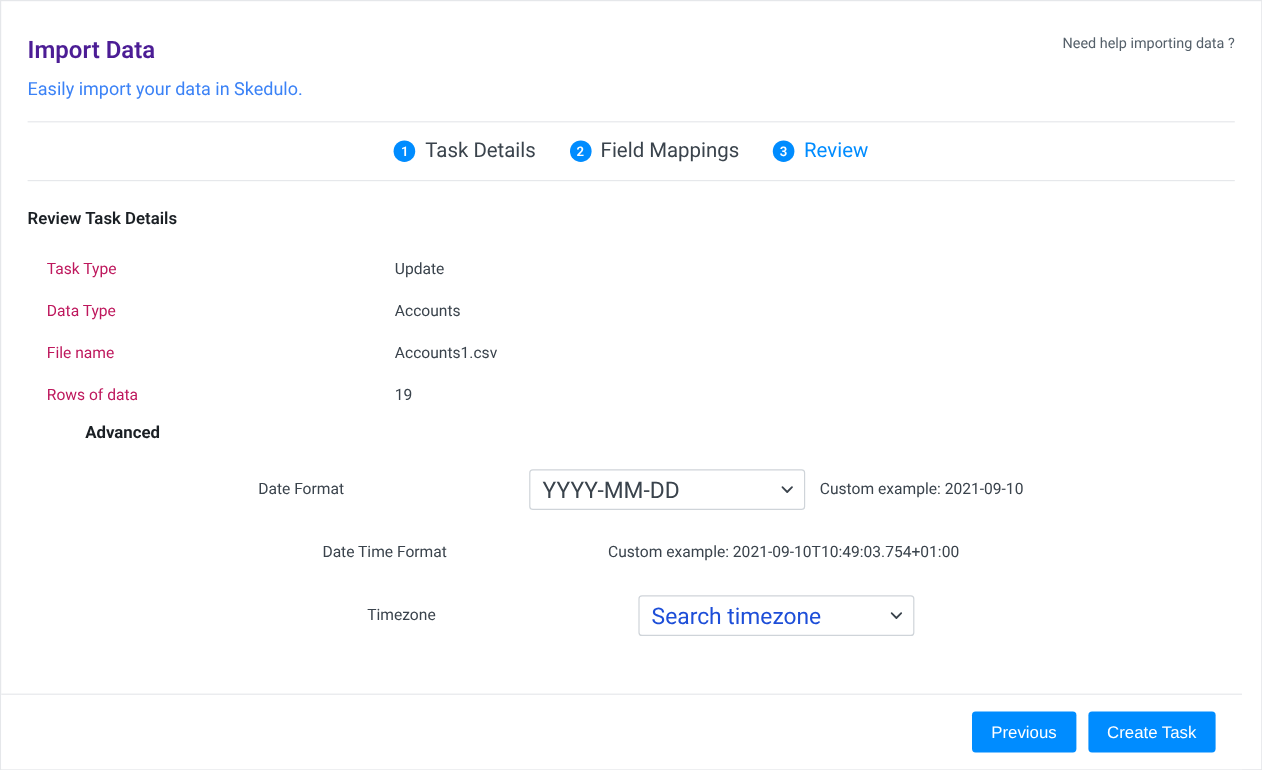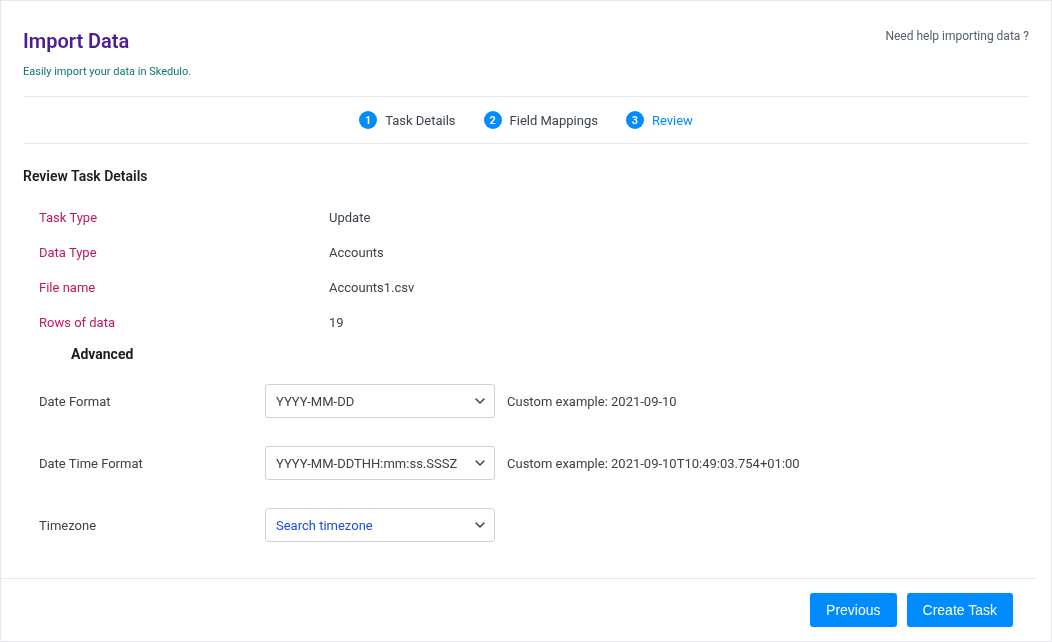--- a/index.html
+++ b/index.html
@@ -29,22 +29,22 @@
     font-weight: 600;
     color: #4c1d95;
   }
   .help-link {
     font-size: 12px;
     color: #55606a;
     cursor: pointer;
     margin-left: 12px;
   }
   .subtitle {
-    font-size: 11px;
-    color: #0f766e;
+    font-size: 15px;
+    color: #3b82f6;
     padding: 12px 22px 18px 22px;
   }
   .divider {
     height: 1px;
     background: #e6e8eb;
     margin: 0 22px;
   }
   .stepper {
     display: flex;
     justify-content: center;
@@ -64,21 +64,21 @@
     background: #008cff;
     color: #fff;
     font-size: 11px;
     font-weight: 600;
     display: flex;
     align-items: center;
     justify-content: center;
     line-height: 1;
   }
   .step-label {
-    font-size: 13px;
+    font-size: 17px;
     color: #3a434c;
   }
   .step-label.active {
     color: #008cff;
   }
   .section-heading {
     font-size: 14px;
     font-weight: 600;
     color: #1a1f24;
     padding: 24px 22px 8px 22px;
@@ -104,37 +104,38 @@
     font-size: 14px;
     font-weight: 700;
     color: #1a1f24;
     padding: 6px 22px 8px 22px;
     margin-left: 48px;
   }
   .adv-row {
     display: flex;
     align-items: center;
     padding: 14px 22px 14px 38px;
+    justify-content: center;
   }
   .adv-label {
     width: 226px;
     font-size: 13px;
     color: #3a434c;
   }
   .select-wrap {
     position: relative;
     width: 230px;
   }
   .select {
     width: 100%;
     height: 34px;
     border: 1px solid #cfd4d9;
     border-radius: 3px;
     padding: 0 29px 0 10px;
-    font-size: 13px;
+    font-size: 19px;
     color: #3a434c;
     background: #fff;
     display: flex;
     align-items: center;
     cursor: pointer;
   }
   .select.placeholder {
     color: #1d4ed8;
   }
   .chevron {
@@ -243,28 +244,20 @@
         <svg viewBox="0 0 10 6">
             <path d="M1 1 L5 5 L9 1" stroke="#3a434c" stroke-width="1.5" fill="none" stroke-linecap="round" stroke-linejoin="round"></path>
           </svg>
       </span>
     </div>
     <div class="example">Custom example: 2021-09-10</div>
   </div>
 
   <div class="adv-row">
     <div class="adv-label">Date Time Format</div>
-    <div class="select-wrap">
-      <div class="select">YYYY-MM-DDTHH:mm:ss.SSSZ</div>
-      <span class="chevron">
-        <svg viewBox="0 0 10 6">
-            <path d="M1 1 L5 5 L9 1" stroke="#3a434c" stroke-width="1.5" fill="none" stroke-linecap="round" stroke-linejoin="round"></path>
-          </svg>
-      </span>
-    </div>
     <div class="example">Custom example: 2021-09-10T10:49:03.754+01:00</div>
   </div>
 
   <div class="adv-row">
     <div class="adv-label">Timezone</div>
     <div class="select-wrap">
       <div class="select placeholder">Search timezone</div>
       <span class="chevron">
         <svg viewBox="0 0 10 6">
             <path d="M1 1 L5 5 L9 1" stroke="#3a434c" stroke-width="1.5" fill="none" stroke-linecap="round" stroke-linejoin="round"></path>

